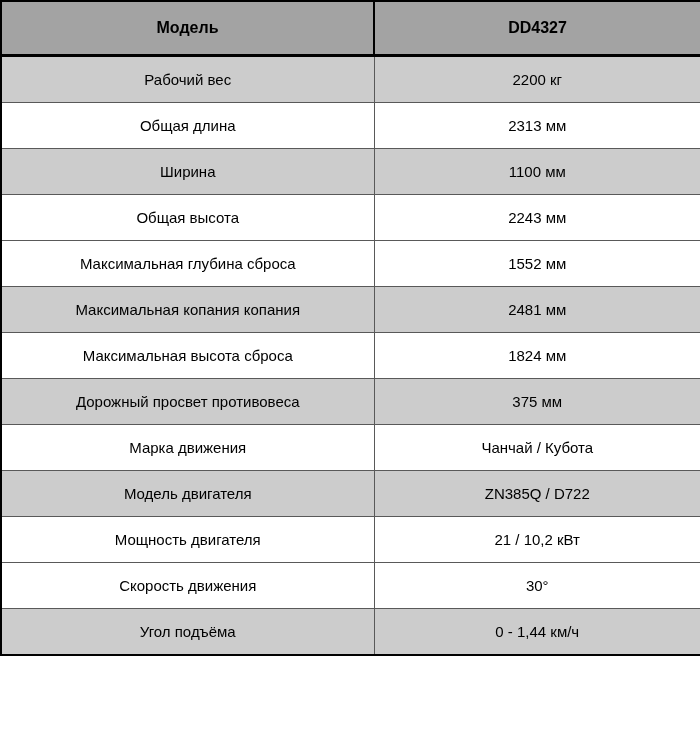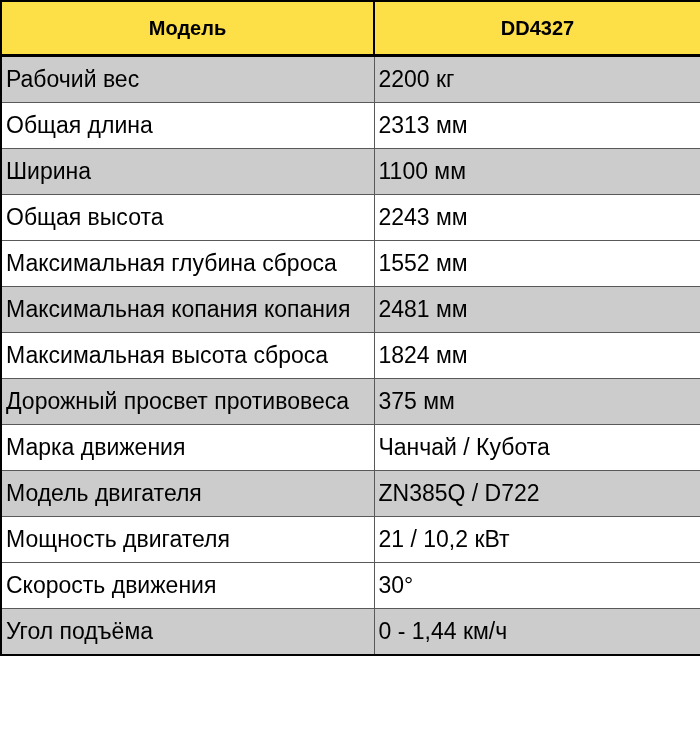--- a/index.html
+++ b/index.html
@@ -23,32 +23,32 @@
     border-collapse:collapse;
     table-layout:fixed;
     border:2px solid var(--border-outer);
   }
   col.col-label{width:373px;}
   col.col-value{width:327px;}
   th{
     border:2px solid var(--border-outer);
     border-bottom:3px solid var(--border-outer);
     height:52px;
-    font-size:20px;
+    font-size:16px;
     font-weight:bold;
     text-align:center;
     vertical-align:middle;
-    background:#fde047;
+    background:#a3a3a3;
     padding:0 4px;
   }
   td{
     border:1px solid var(--border-inner);
     height:45px;
-    font-size:23px;
-    text-align:left;
+    font-size:15px;
+    text-align:center;
     vertical-align:middle;
     background:#ffffff;
     padding:0 4px;
   }
   tr.alt td{
     background:var(--row-alt);
   }
 </style>
 </head>
 <body>

